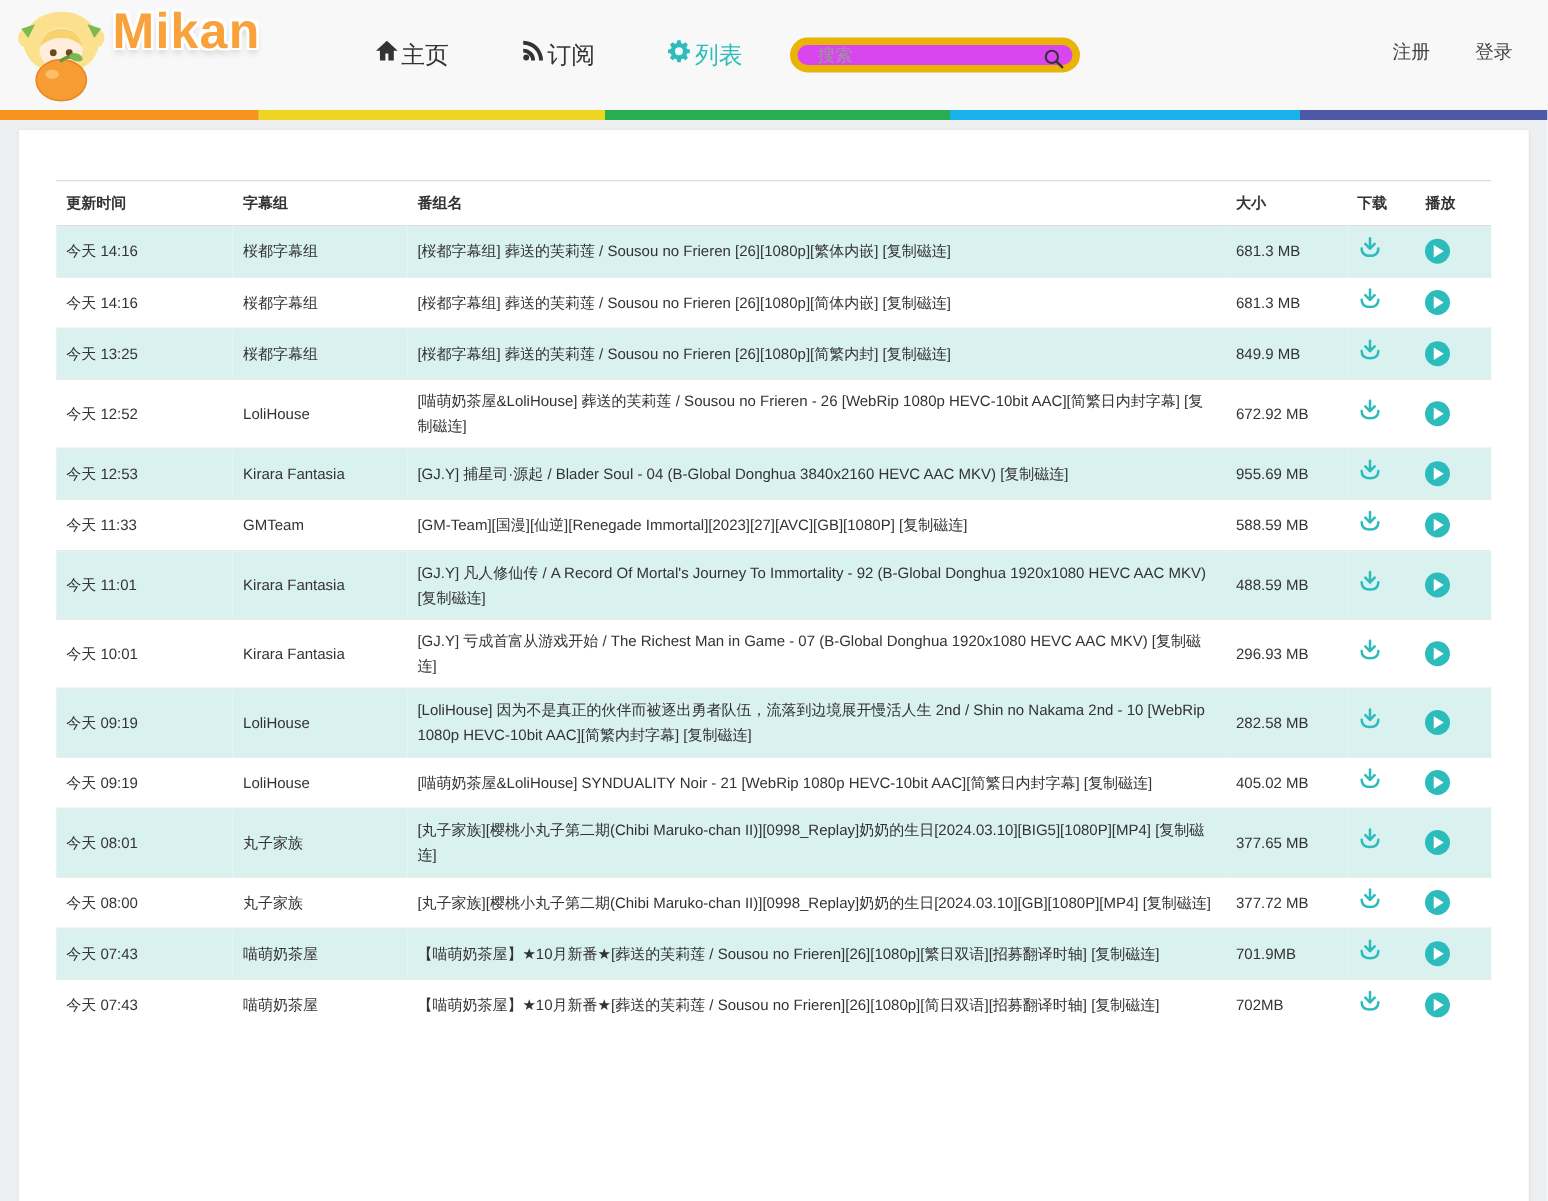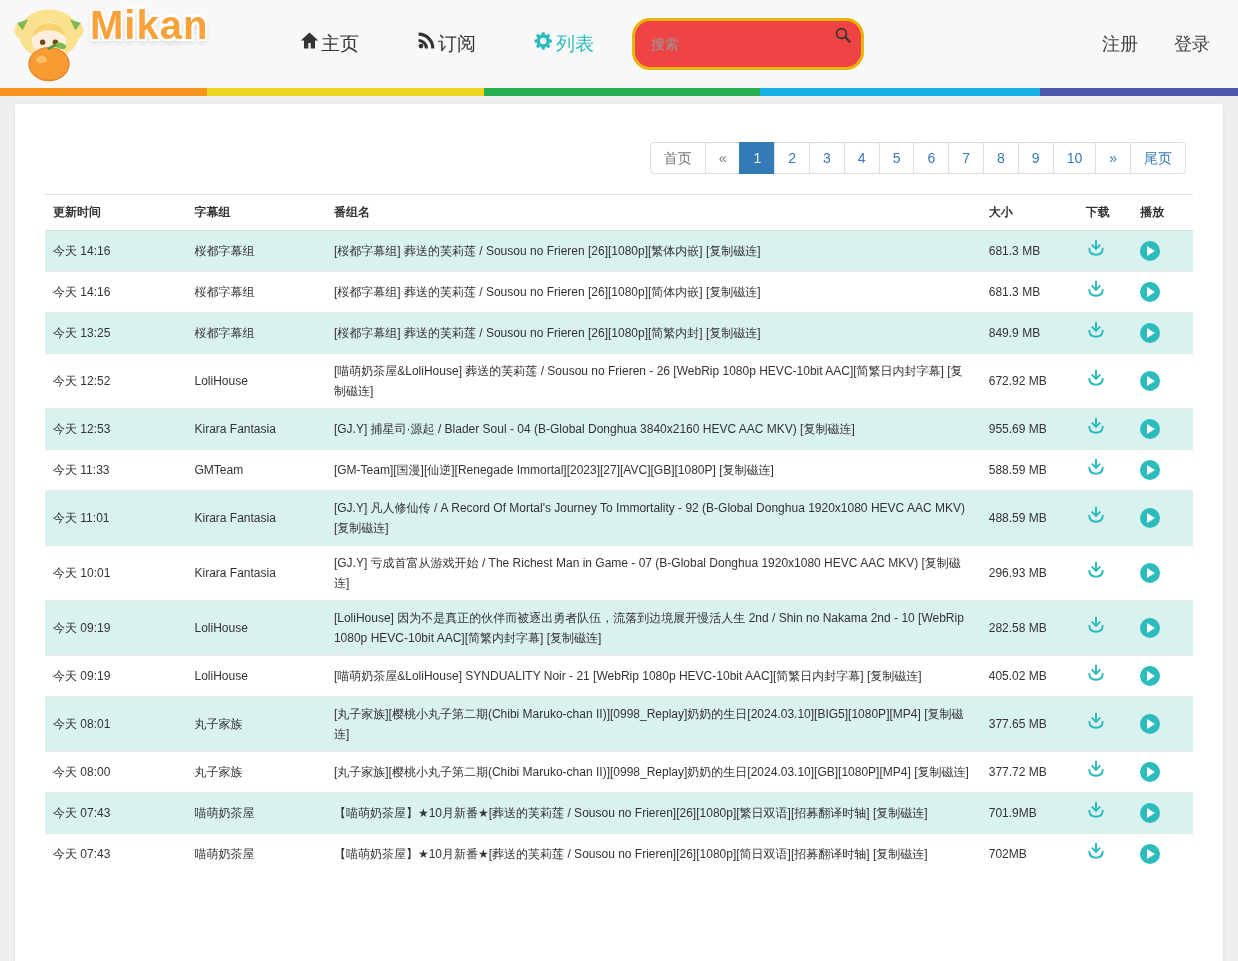--- a/index.html
+++ b/index.html
@@ -11,26 +11,26 @@
   .logo-wrap { display:flex; margin-left:8px; width:230px; }
   .logo-img { width:82px; height:82px; }
   .logo-text { font-size:40px; font-weight:800; color:#f9a13a; letter-spacing:1px;
     text-shadow:-2px -2px 0 #fff, 2px -2px 0 #fff, -2px 2px 0 #fff, 2px 2px 0 #fff,
                 -2px 0 0 #fff, 2px 0 0 #fff, 0 -2px 0 #fff, 0 2px 0 #fff, 0 4px 6px rgba(0,0,0,.18); }
   .nav { display:flex; align-items:center; gap:58px; margin-left:62px; }
   .nav-item { display:flex; align-items:flex-start; gap:2px; font-size:19px; color:#333; cursor:pointer; }
   .nav-item svg { display:block; }
   .nav-item.active { color:#2cbcbc; }
   .searchbox { position:relative; margin-left:38px; }
-  .searchbox input { width:232px; height:52px; border:3px solid #eab308; border-radius:18px;
-    background:#ef4444; padding:0 38px 0 16px; font-size:14px; color:#333; outline:none;
+  .searchbox input { width:232px; height:28px; border:6px solid #eab308; border-radius:18px;
+    background:#d946ef; padding:0 38px 0 16px; font-size:14px; color:#333; outline:none;
     font-family:"Liberation Sans","DejaVu Sans",sans-serif; }
   .searchbox input::placeholder { color:#999; }
   .search-btn { position:absolute; right:12px; top:8px; cursor:pointer; }
-  .auth { position:absolute; right:28px; top:32px; display:flex; gap:36px; font-size:18px; color:#444; }
+  .auth { position:absolute; right:28px; top:32px; display:flex; gap:36px; font-size:15px; color:#444; }
   .auth span { cursor:pointer; }
 
   
   .rainbow { height:8px; display:flex; }
   .rainbow div { height:100%; }
 
   
   .card { margin:8px 15px 0 15px; background:#fff; box-shadow:0 1px 3px rgba(0,0,0,.1);
     padding:20px 30px 30px 30px; min-height:860px; }
   .page-title-row { border-bottom:1px solid #e7e7e7; }
@@ -132,38 +132,20 @@
   <div style="width:207px;background:#f7941e"></div>
   <div style="width:277px;background:#edd522"></div>
   <div style="width:276px;background:#28ae52"></div>
   <div style="width:280px;background:#18b2e8"></div>
   <div style="flex:1;background:#4c59a8"></div>
 </div>
 
 <div class="card">
 
 
-  <div class="pagination-row">
-    <ul class="pagination" id="pagination">
-        <li class="muted">首页</li>
-        <li class="muted">«</li>
-        <li class="active">1</li>
-        <li>2</li>
-        <li>3</li>
-        <li>4</li>
-        <li>5</li>
-        <li>6</li>
-        <li>7</li>
-        <li>8</li>
-        <li>9</li>
-        <li>10</li>
-        <li>»</li>
-        <li>尾页</li>
-      </ul>
-  </div>
 
   <table class="list-table">
     <colgroup>
       <col style="width:140px">
         <col style="width:138px">
         <col style="width:648px">
       <col style="width:96px">
         <col style="width:54px">
         <col style="width:60px">
     </colgroup>

